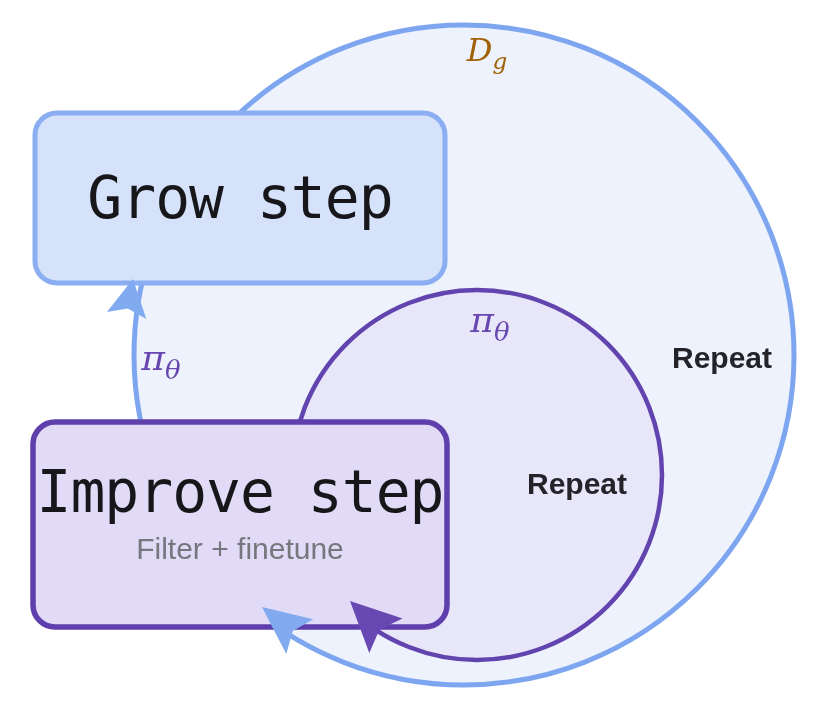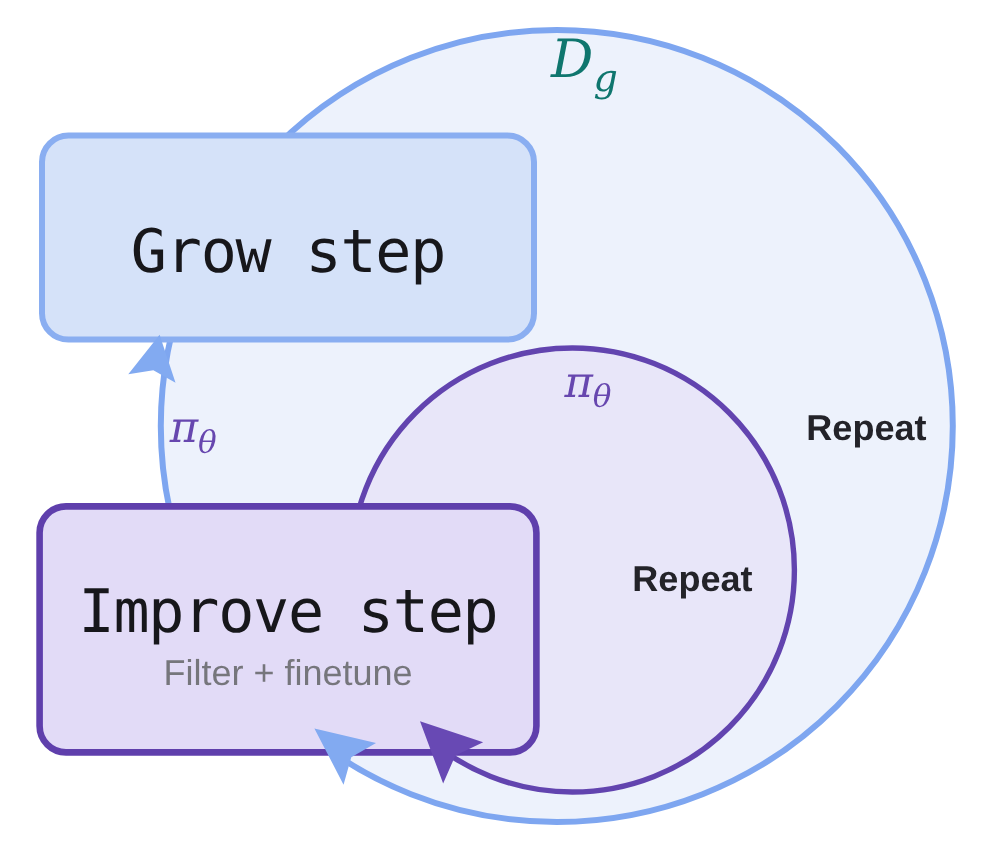--- a/index.html
+++ b/index.html
@@ -10,24 +10,23 @@
     overflow:hidden;
     font-family:"Liberation Sans", sans-serif;
   }
   .stage svg{position:absolute;left:0;top:0;}
 
   .lbl{position:absolute;transform:translate(-50%,-50%);white-space:nowrap;}
 
   .heading{
     font-family:"DejaVu Sans Mono","Liberation Mono",monospace;
     font-weight:500;
-    font-size:50px;
+    font-size:58px;
     letter-spacing:-1px;
     color:#17171B;
-    margin-top:12px;
   }
   .subtitle{
     font-family:"Liberation Sans", sans-serif;
     font-size:30px;
     color:#76767C;
     margin-top:6px;
   }
   .node-text{
     display:flex;flex-direction:column;align-items:center;justify-content:center;
     text-align:center;
@@ -61,22 +60,22 @@
     font-size:36px;
     color:#6747AF;
   }
   .pi sub, .dg sub{
     font-size:0.72em;
     font-style:italic;
     vertical-align:-0.35em;
     line-height:0;
   }
   .dg{
-    font-size:44px;
-    color:#0f766e;
+    font-size:32px;
+    color:#a16207;
   }
 </style>
 </head>
 <body>
 
 <div class="stage">
 
   <svg width="833" height="720" viewBox="0 0 833 720">
 
     <circle cx="464" cy="355" r="330" stroke-width="5" fill="#EDF2FC" stroke="#7EA6F0"></circle>
@@ -89,21 +88,21 @@
 
     <polygon points="0,0 -20,37 0,30 20,37" transform="translate(133,279) rotate(10)" fill="#82AAF1"></polygon>
 
     <polygon points="0,0 -22,48 0,39 22,48" transform="translate(262,607) rotate(-52)" fill="#82AAF1"></polygon>
 
     <polygon points="0,0 -24,50 0,41 24,50" transform="translate(350,601) rotate(-46)" fill="#6849B4"></polygon>
   </svg>
 
   <div class="lbl heading" style="left:240px;top:198px;">Grow step</div>
 
-  <div class="lbl node-text" style="left:240px;top:524px;">
+  <div class="lbl node-text" style="left:240px;top:512px;">
     <div class="heading">Improve step</div>
     <div class="subtitle">Filter + finetune</div>
   </div>
 
   <div class="lbl math dg" style="left:487px;top:50px;"><span>D</span><sub>g</sub></div>
 
   <div class="lbl math pi" style="left:161px;top:357px;"><span>π</span><sub>θ</sub></div>
 
   <div class="lbl math pi" style="left:490px;top:319px;"><span>π</span><sub>θ</sub></div>
 

